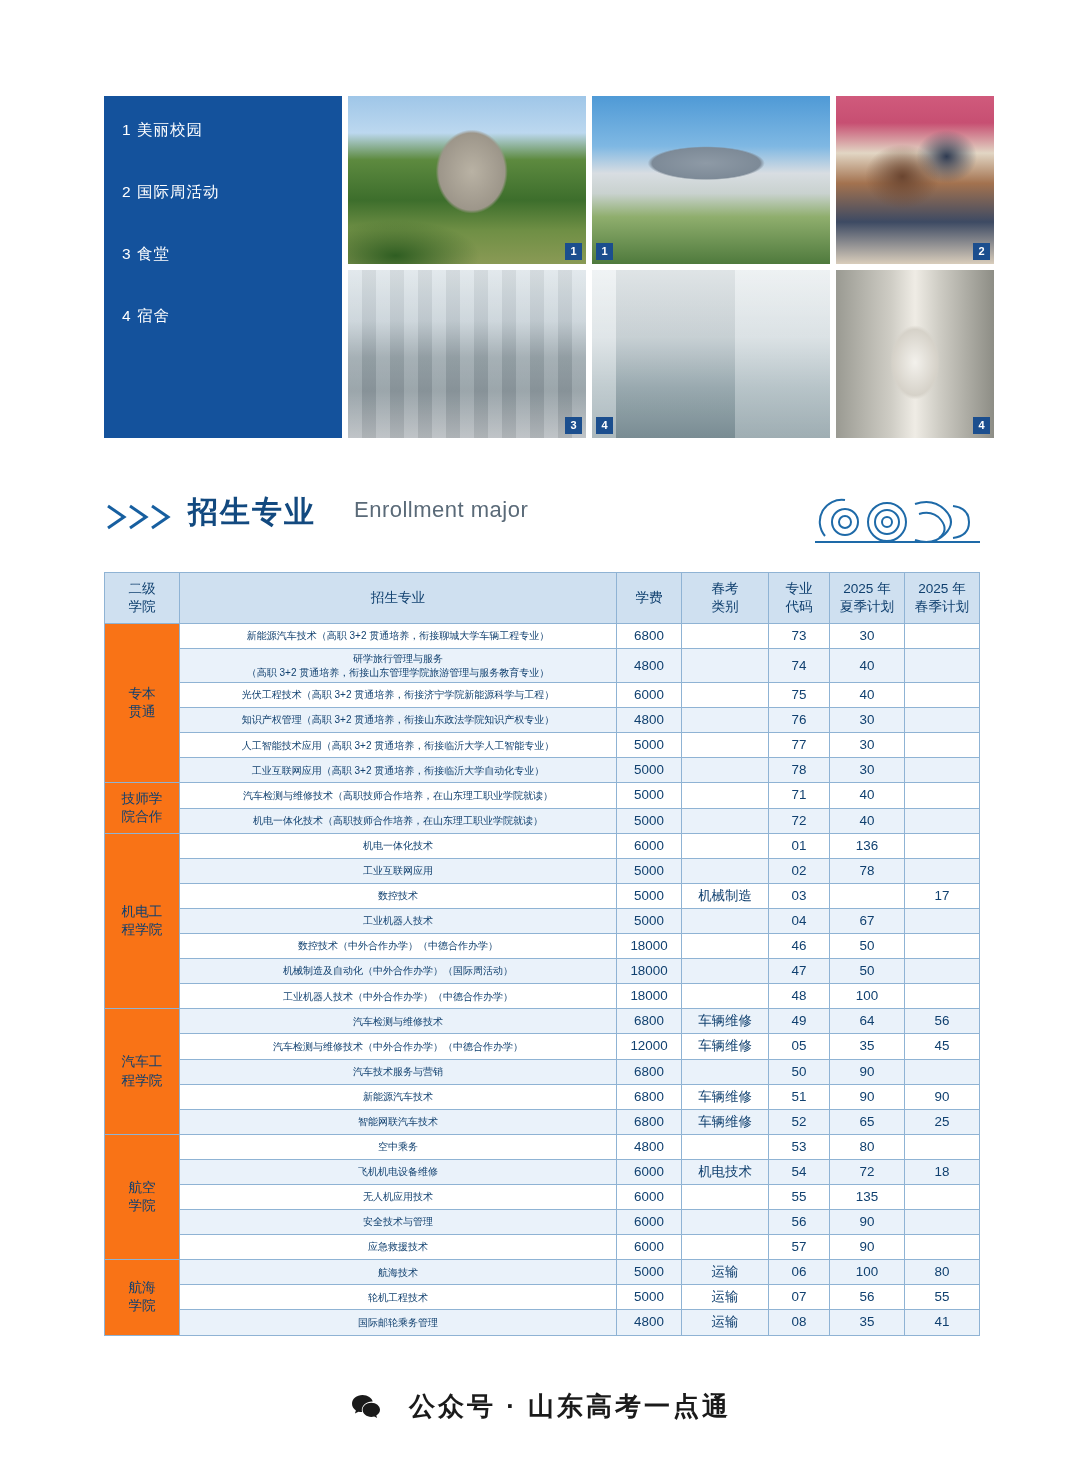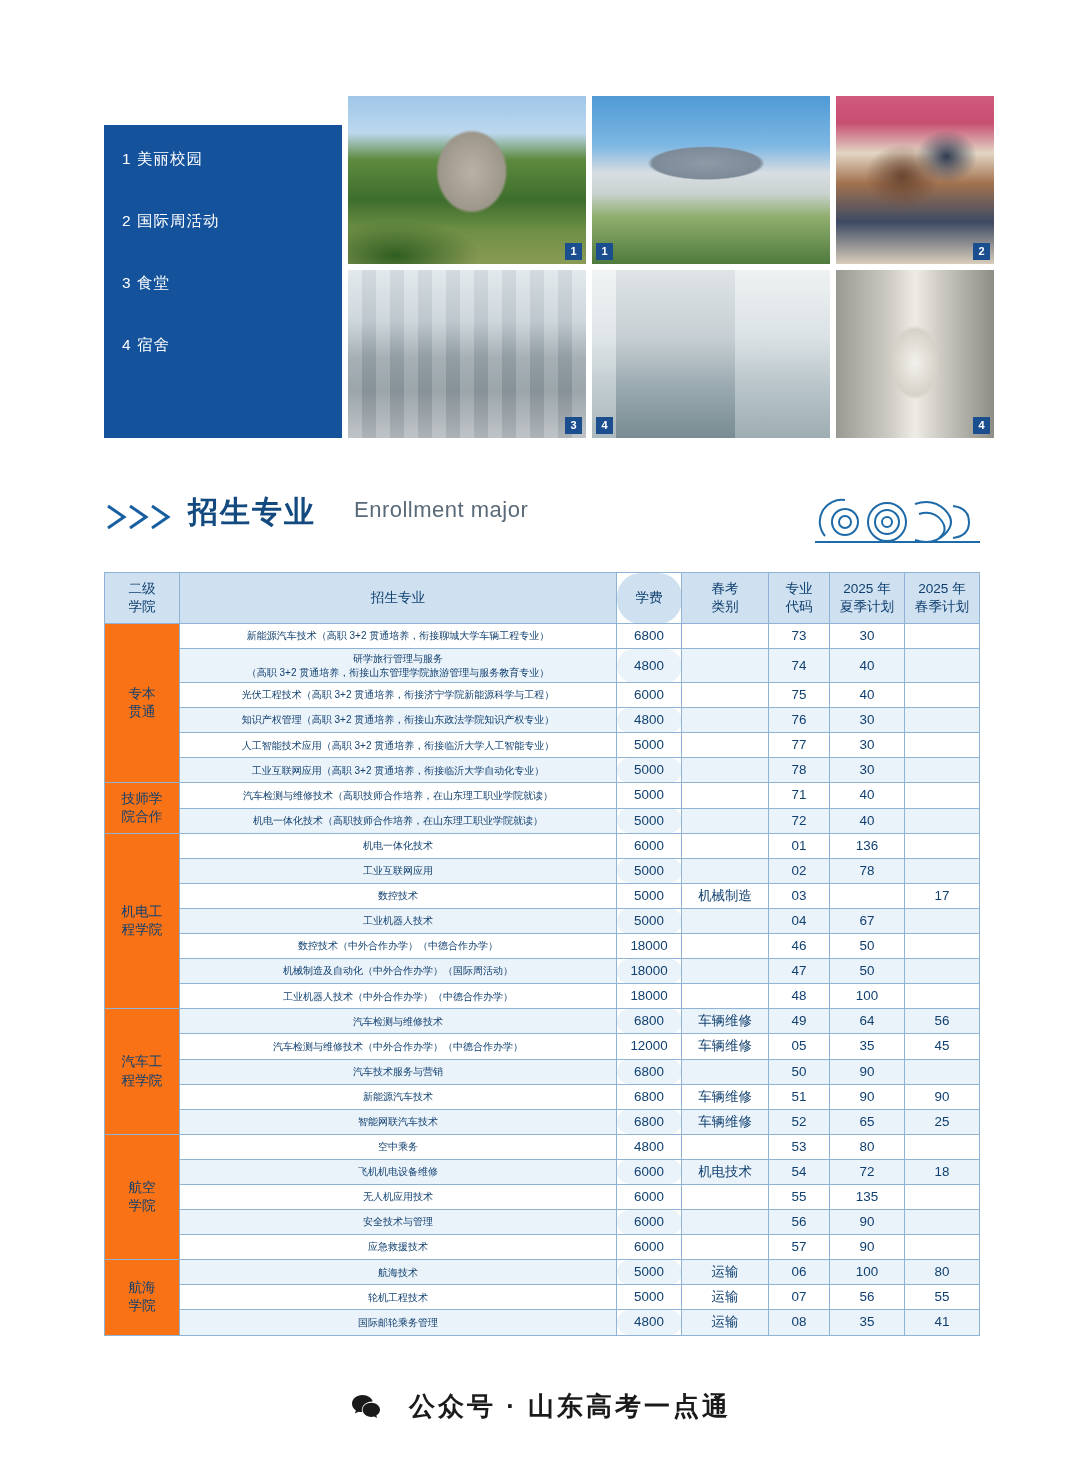--- a/index.html
+++ b/index.html
@@ -87,21 +87,20 @@
     background:
       radial-gradient(ellipse 40px 60px at 50% 55%, #f3f1ec 0%, #d6d2c9 55%, rgba(214,210,201,0) 62%),
       linear-gradient(90deg, #9a9a92 0%, #cfcdc5 35%, #efece5 50%, #cfcdc5 65%, #8d8d85 100%);
   }
   .legend {
     grid-row: 1 / span 2;
     background: #14529c;
     color: #fff;
     padding: 24px 0 0 18px;
     box-sizing: border-box;
-    margin-top: 29px;
   }
   .legend-item {
     font-size: 15.5px;
     letter-spacing: 1px;
     margin-bottom: 41px;
     white-space: nowrap;
   }
 
   
   .heading {
@@ -174,21 +173,21 @@
   td.major {
     text-align: center;
     font-size: 10px;
   }
   .row-alt td:not(.college) {
     background: #eaf2fa;
   }
   .row-white td:not(.college) {
     background: #ffffff;
   }
-  .w-fee { width: 56px; border-radius: 24px; }
+  .w-fee { width: 56px; }
   .w-cat { width: 78px; }
   .w-code { width: 52px; margin-left: 40px; }
   .w-sum { width: 66px; }
   .w-spr { width: 66px; }
 
   
   .footer {
     position: absolute;
     left: 0;
     bottom: 38px;

